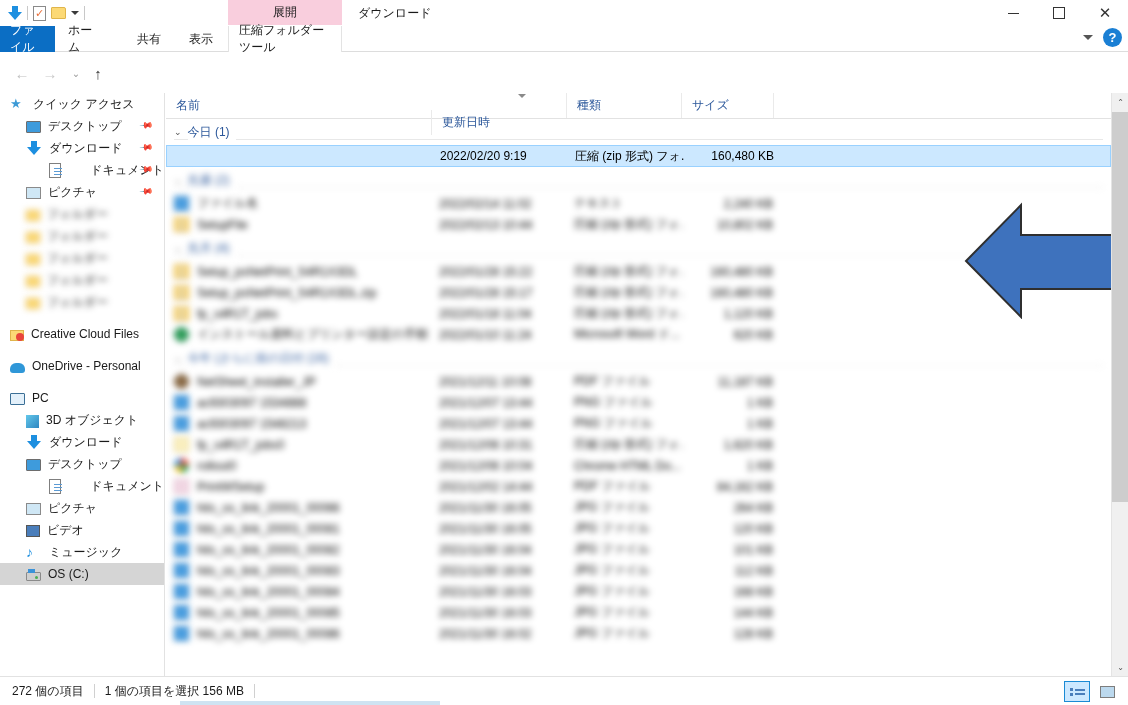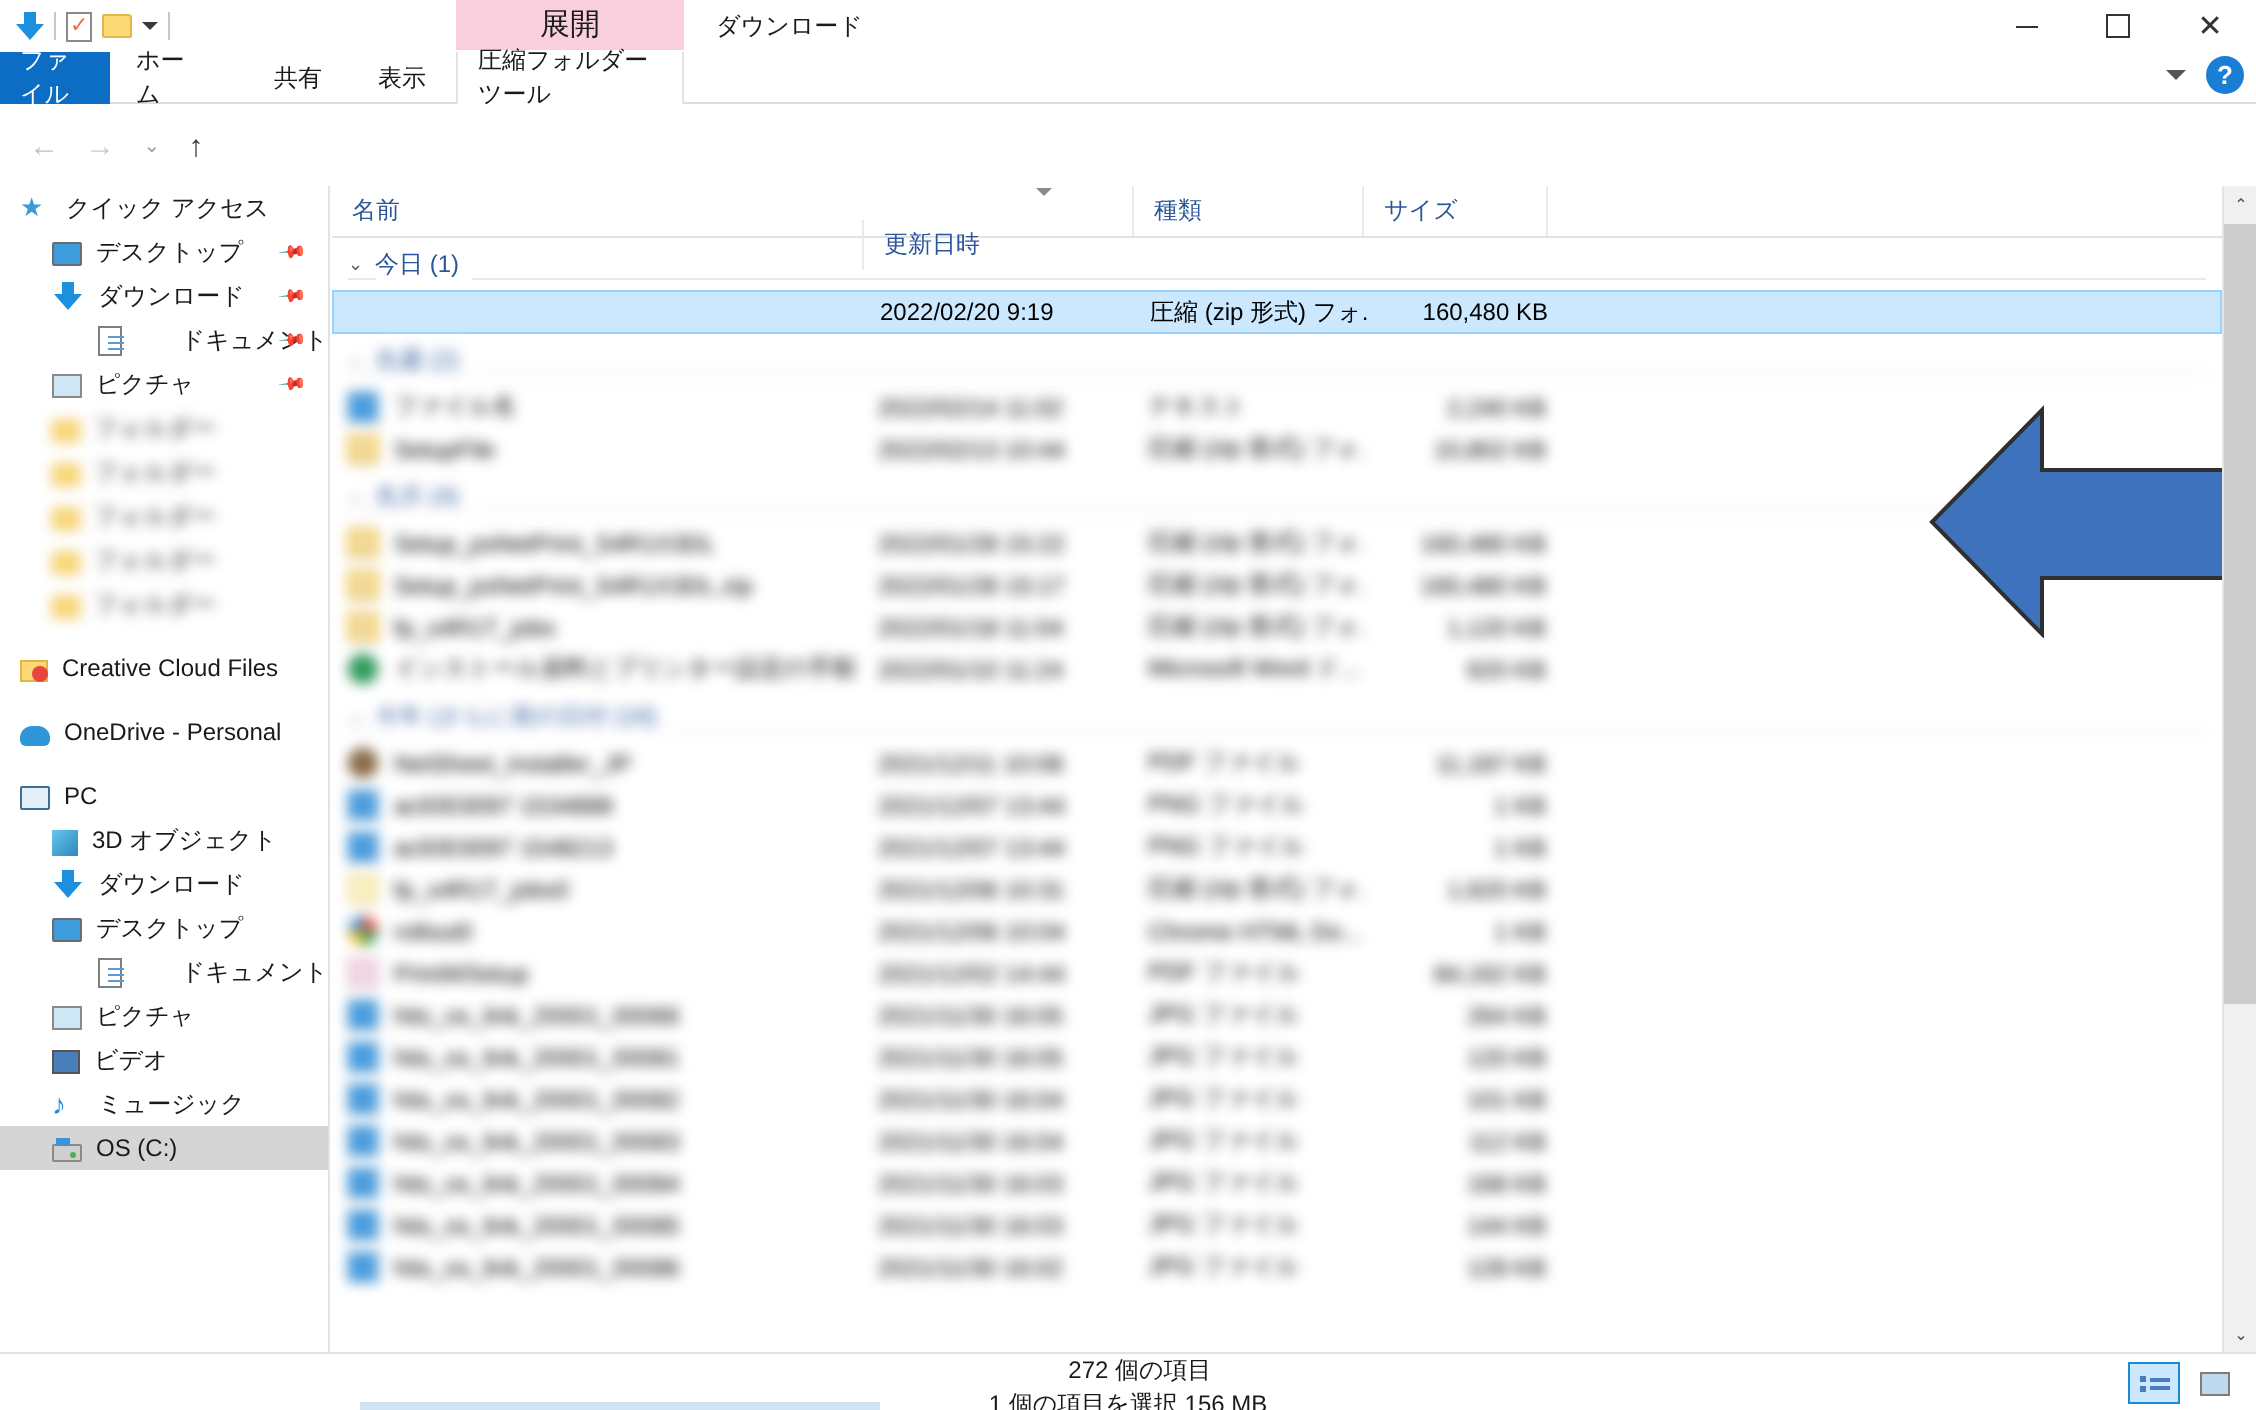--- a/index.html
+++ b/index.html
@@ -40,21 +40,21 @@
   .folder-ico {
     width: 15px; height: 12px; background: #fcd975; border: 1px solid #e0b54a; border-radius: 1px 2px 1px 1px;
   }
   .chev-small {
     width: 0; height: 0; border-left: 4px solid transparent; border-right: 4px solid transparent;
     border-top: 4px solid #3a3a3a;
   }
 
   .ctx-tab-header {
     position: absolute; left: 228px; top: 0; width: 114px; height: 25px;
-    background: #f9cedd; color: #1a1a1a; font-size: 15px;
+    background: #f9cedd; color: #1a1a1a; font-size: 12px;
     display: flex; align-items: center; justify-content: center;
   }
   .win-title {
     position: absolute; left: 358px; top: 0; height: 26px; display: flex; align-items: center;
     font-size: 12px; color: #1a1a1a;
   }
   .wincontrols { position: absolute; right: 0; top: 0; height: 26px; display: flex; }
   .wc { width: 46px; height: 26px; display: flex; align-items: center; justify-content: center; font-size: 13px; color: #333; }
   .wc-min::after { content: ""; width: 11px; height: 1px; background: #333; }
   .wc-max::after { content: ""; width: 10px; height: 10px; border: 1px solid #333; }
@@ -211,21 +211,21 @@
   
   .scrollbar { position: absolute; right: 0; top: 0; width: 17px; height: 583px; background: #f0f0f0; border-left: 1px solid #e4e4e4; }
   .sb-btn { width: 17px; height: 18px; display: flex; align-items: center; justify-content: center; color: #505050; font-size: 8px; }
   .sb-up { position: absolute; top: 0; }
   .sb-down { position: absolute; bottom: 0; }
   .sb-thumb { position: absolute; top: 19px; left: 0; width: 17px; height: 390px; background: #cdcdcd; }
 
   
   .statusbar {
     position: absolute; left: 0; bottom: 0; width: 1128px; height: 29px;
-    background: #fff; border-top: 1px solid #e2e2e2; display: flex; align-items: center; flex-direction: column;
+    background: #fff; border-top: 1px solid #e2e2e2; display: flex; align-items: center;
   }
   .st-text { font-size: 12px; color: #1a1a1a; }
   .st-items { margin-left: 12px; }
   .st-sep { width: 1px; height: 14px; background: #d0d0d0; margin: 0 10px; }
   .viewbtns { position: absolute; right: 8px; top: 4px; display: flex; gap: 4px; }
   .vb { width: 26px; height: 21px; display: flex; align-items: center; justify-content: center; }
   .vb.active { background: #cce8ff; border: 1px solid #1a8ad4; }
   .vb-details { display: flex; gap: 2px; align-items: center; }
   .vb-det-left { display: flex; flex-direction: column; gap: 2px; }
   .vb-dot { width: 3px; height: 3px; background: #4a7ebb; }

